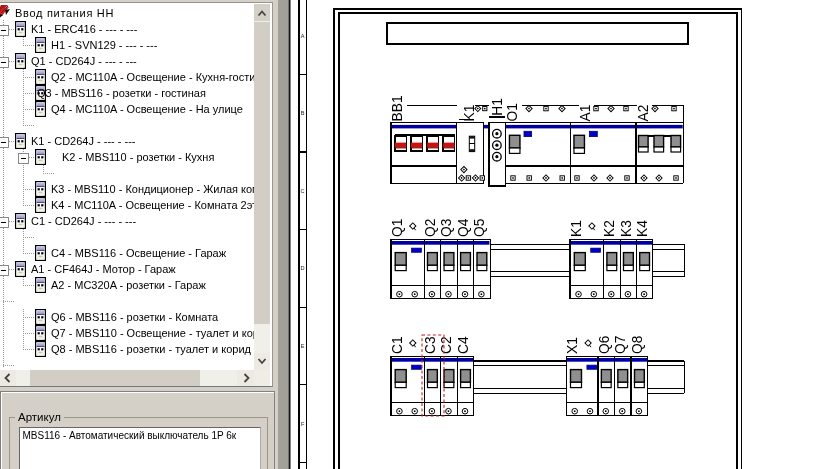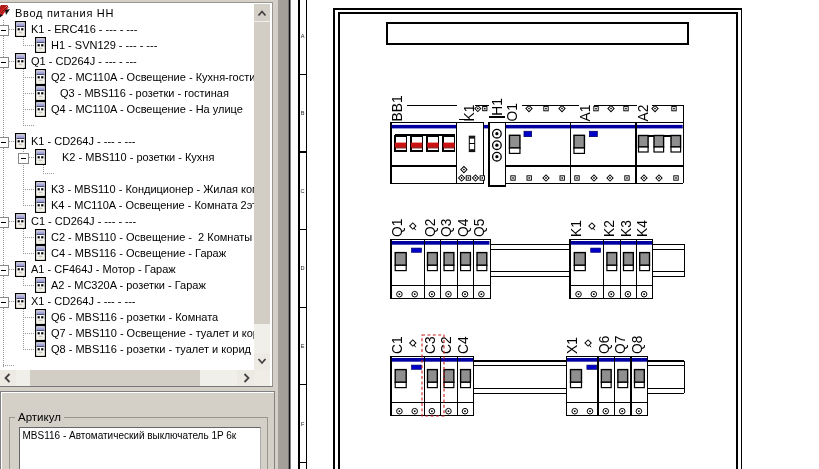--- a/index.html
+++ b/index.html
@@ -135,21 +135,21 @@
 <div class="trow" style="top:81px">
 <svg width="11" height="16" viewBox="0 0 11 16" style="position:absolute;left:35px;top:0">
 <rect x="0.5" y="0.5" width="10" height="15" fill="#fff" stroke="#000" stroke-width="1.4"></rect>
 <rect x="1.5" y="2.2" width="8" height="2.6" fill="#aaaadd"></rect>
 <rect x="1.5" y="4.8" width="8" height="1.1" fill="#333366"></rect>
 <rect x="2.6" y="7.2" width="2.2" height="2.2" fill="#000"></rect>
 <rect x="6.2" y="7.2" width="2.2" height="2.2" fill="#000"></rect>
 <rect x="1.6" y="10.6" width="7.8" height="3.9" fill="#f2f0e4"></rect>
 <rect x="3.6" y="10.6" width="3.6" height="1.5" fill="#c8c8c0"></rect>
 </svg>
-<span class="ttxt" style="left:60px">Q3 - MBS116 - розетки - гостиная</span>
+<span class="ttxt" style="left:37px">Q3 - MBS116 - розетки - гостиная</span>
 </div>
 
 <div class="trow" style="top:97px">
 <svg width="11" height="16" viewBox="0 0 11 16" style="position:absolute;left:35px;top:0">
 <rect x="0.5" y="0.5" width="10" height="15" fill="#fff" stroke="#000" stroke-width="1.4"></rect>
 <rect x="1.5" y="2.2" width="8" height="2.6" fill="#aaaadd"></rect>
 <rect x="1.5" y="4.8" width="8" height="1.1" fill="#333366"></rect>
 <rect x="2.6" y="7.2" width="2.2" height="2.2" fill="#000"></rect>
 <rect x="6.2" y="7.2" width="2.2" height="2.2" fill="#000"></rect>
 <rect x="1.6" y="10.6" width="7.8" height="3.9" fill="#f2f0e4"></rect>
@@ -227,32 +227,20 @@
 <rect x="1.5" y="2.2" width="8" height="2.6" fill="#aaaadd"></rect>
 <rect x="1.5" y="4.8" width="8" height="1.1" fill="#333366"></rect>
 <rect x="2.6" y="7.2" width="2.2" height="2.2" fill="#000"></rect>
 <rect x="6.2" y="7.2" width="2.2" height="2.2" fill="#000"></rect>
 <rect x="1.6" y="10.6" width="7.8" height="3.9" fill="#f2f0e4"></rect>
 <rect x="3.6" y="10.6" width="3.6" height="1.5" fill="#c8c8c0"></rect>
 </svg>
 <span class="ttxt" style="left:31px">C1 - CD264J - --- - ---</span>
 </div>
 
-<div class="trow" style="top:225px">
-<svg width="11" height="16" viewBox="0 0 11 16" style="position:absolute;left:35px;top:0">
-<rect x="0.5" y="0.5" width="10" height="15" fill="#fff" stroke="#000" stroke-width="1.4"></rect>
-<rect x="1.5" y="2.2" width="8" height="2.6" fill="#aaaadd"></rect>
-<rect x="1.5" y="4.8" width="8" height="1.1" fill="#333366"></rect>
-<rect x="2.6" y="7.2" width="2.2" height="2.2" fill="#000"></rect>
-<rect x="6.2" y="7.2" width="2.2" height="2.2" fill="#000"></rect>
-<rect x="1.6" y="10.6" width="7.8" height="3.9" fill="#f2f0e4"></rect>
-<rect x="3.6" y="10.6" width="3.6" height="1.5" fill="#c8c8c0"></rect>
-</svg>
-<span class="ttxt" style="left:51px">C2 - MBS110 - Освещение -  2 Комнаты</span>
-</div>
 
 <div class="trow" style="top:241px">
 <svg width="11" height="16" viewBox="0 0 11 16" style="position:absolute;left:35px;top:0">
 <rect x="0.5" y="0.5" width="10" height="15" fill="#fff" stroke="#000" stroke-width="1.4"></rect>
 <rect x="1.5" y="2.2" width="8" height="2.6" fill="#aaaadd"></rect>
 <rect x="1.5" y="4.8" width="8" height="1.1" fill="#333366"></rect>
 <rect x="2.6" y="7.2" width="2.2" height="2.2" fill="#000"></rect>
 <rect x="6.2" y="7.2" width="2.2" height="2.2" fill="#000"></rect>
 <rect x="1.6" y="10.6" width="7.8" height="3.9" fill="#f2f0e4"></rect>
 <rect x="3.6" y="10.6" width="3.6" height="1.5" fill="#c8c8c0"></rect>
@@ -282,35 +270,20 @@
 <rect x="1.5" y="2.2" width="8" height="2.6" fill="#aaaadd"></rect>
 <rect x="1.5" y="4.8" width="8" height="1.1" fill="#333366"></rect>
 <rect x="2.6" y="7.2" width="2.2" height="2.2" fill="#000"></rect>
 <rect x="6.2" y="7.2" width="2.2" height="2.2" fill="#000"></rect>
 <rect x="1.6" y="10.6" width="7.8" height="3.9" fill="#f2f0e4"></rect>
 <rect x="3.6" y="10.6" width="3.6" height="1.5" fill="#c8c8c0"></rect>
 </svg>
 <span class="ttxt" style="left:51px">A2 - MC320A - розетки - Гараж</span>
 </div>
 
-<div class="trow" style="top:289px">
-<span class="expbox" style="left:-2px">
-              <i></i>
-            </span>
-<svg width="11" height="16" viewBox="0 0 11 16" style="position:absolute;left:15px;top:0">
-<rect x="0.5" y="0.5" width="10" height="15" fill="#fff" stroke="#000" stroke-width="1.4"></rect>
-<rect x="1.5" y="2.2" width="8" height="2.6" fill="#aaaadd"></rect>
-<rect x="1.5" y="4.8" width="8" height="1.1" fill="#333366"></rect>
-<rect x="2.6" y="7.2" width="2.2" height="2.2" fill="#000"></rect>
-<rect x="6.2" y="7.2" width="2.2" height="2.2" fill="#000"></rect>
-<rect x="1.6" y="10.6" width="7.8" height="3.9" fill="#f2f0e4"></rect>
-<rect x="3.6" y="10.6" width="3.6" height="1.5" fill="#c8c8c0"></rect>
-</svg>
-<span class="ttxt" style="left:31px">X1 - CD264J - --- - ---</span>
-</div>
 
 <div class="trow" style="top:305px">
 <svg width="11" height="16" viewBox="0 0 11 16" style="position:absolute;left:35px;top:0">
 <rect x="0.5" y="0.5" width="10" height="15" fill="#fff" stroke="#000" stroke-width="1.4"></rect>
 <rect x="1.5" y="2.2" width="8" height="2.6" fill="#aaaadd"></rect>
 <rect x="1.5" y="4.8" width="8" height="1.1" fill="#333366"></rect>
 <rect x="2.6" y="7.2" width="2.2" height="2.2" fill="#000"></rect>
 <rect x="6.2" y="7.2" width="2.2" height="2.2" fill="#000"></rect>
 <rect x="1.6" y="10.6" width="7.8" height="3.9" fill="#f2f0e4"></rect>
 <rect x="3.6" y="10.6" width="3.6" height="1.5" fill="#c8c8c0"></rect>

